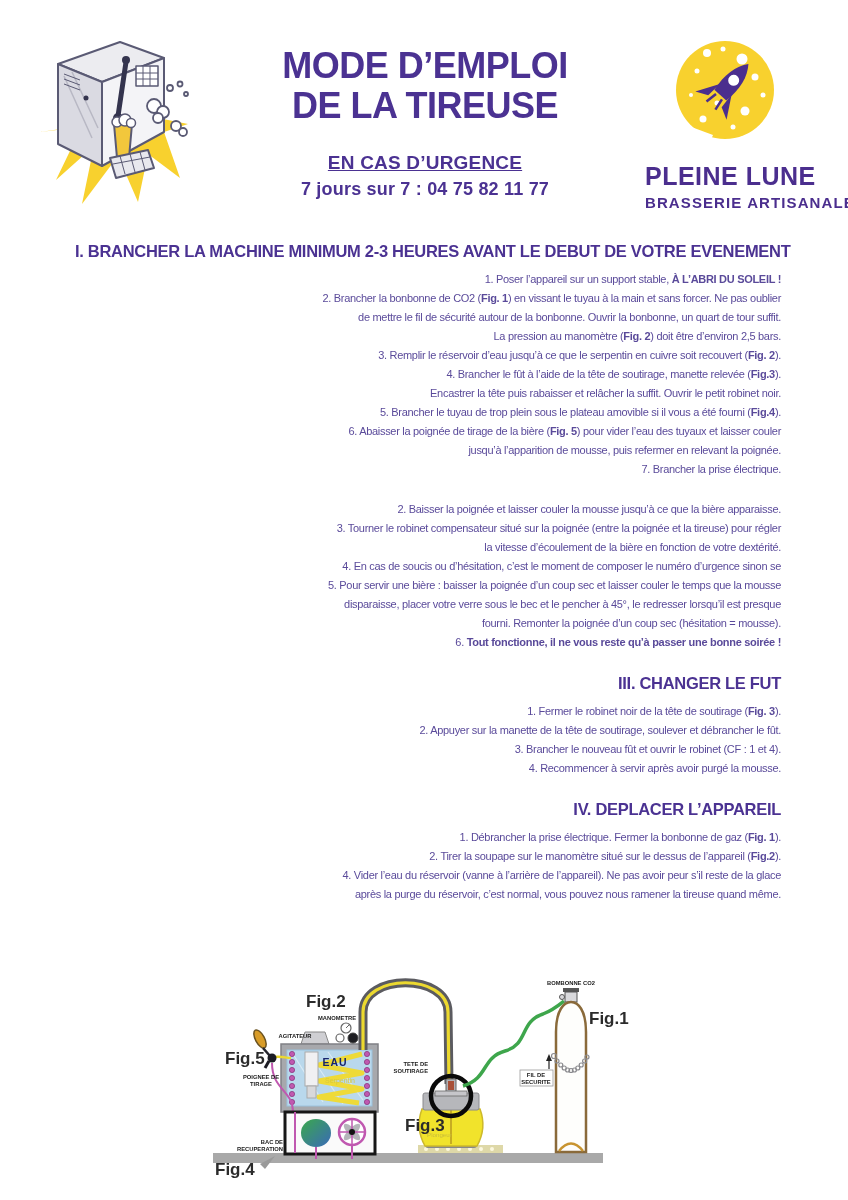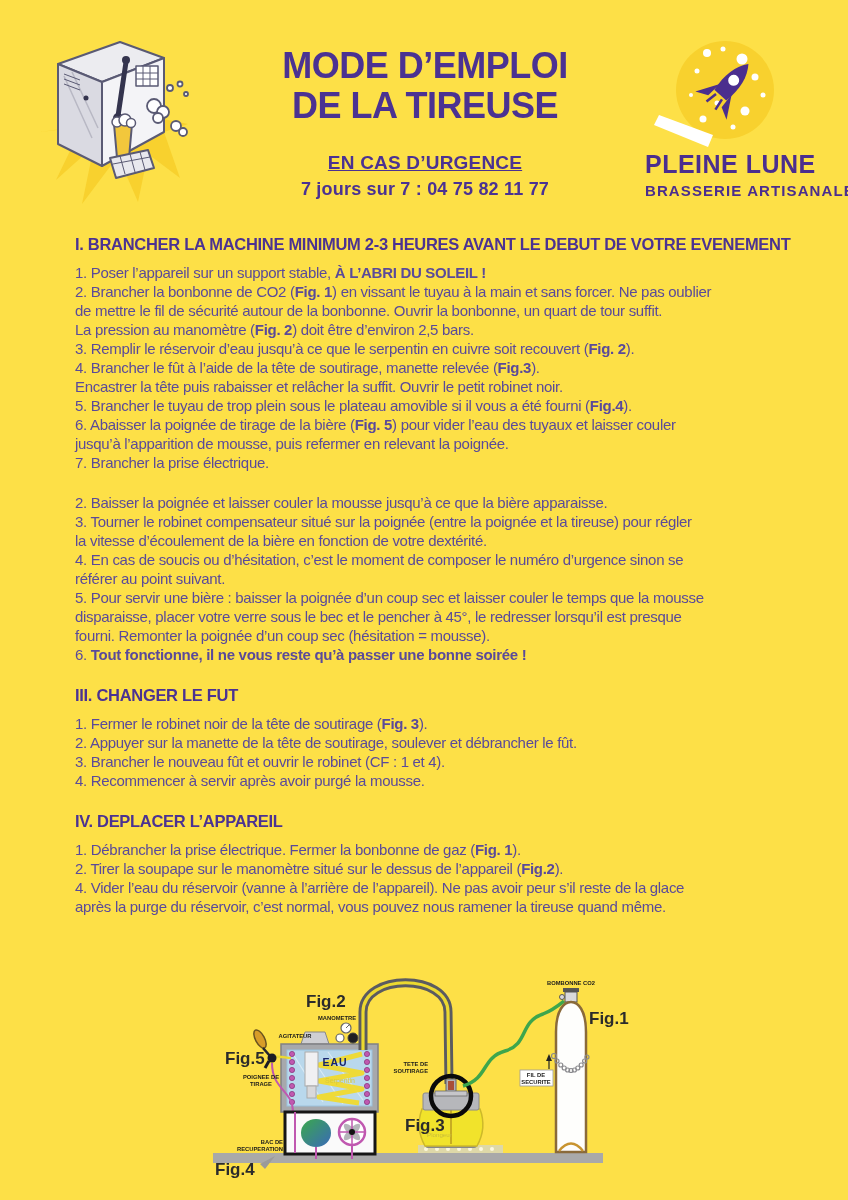--- a/index.html
+++ b/index.html
@@ -1,39 +1,39 @@
 <!DOCTYPE html>
 <html><head>
 <meta charset="utf-8">
 <style>
   html,body{margin:0;padding:0;background:#e9e9e9;}
   .page{
-    position:relative;width:848px;height:1200px;background:#fde047;
+    position:relative;width:848px;height:1200px;background:#ffffff;
     margin:0 auto;overflow:hidden;
     font-family:"Liberation Sans", sans-serif;
   }
   
   .illustration{position:absolute;left:30px;top:28px;width:200px;height:190px;}
   .title-block{position:absolute;left:240px;top:46px;width:370px;text-align:center;color:#4b3292;}
   .title-line{font-size:36px;font-weight:bold;line-height:40px;letter-spacing:-0.5px;}
   .urgence1{margin-top:26px;font-size:19px;font-weight:bold;letter-spacing:0.2px;text-decoration:underline;}
   .urgence2{font-size:18px;font-weight:bold;margin-top:5px;letter-spacing:0.2px;}
   .logo-block{position:absolute;left:645px;top:33px;width:162px;text-align:center;}
   .logo-moon{width:162px;height:116px;display:block;}
-  .logo-name{font-size:25px;font-weight:bold;color:#4b2e8e;letter-spacing:0.5px;margin-top:1px;white-space:nowrap;}
+  .logo-name{font-size:25px;font-weight:bold;color:#4b2e8e;letter-spacing:0.5px;margin-top:13px;white-space:nowrap;}
   .logo-tagline{font-size:15px;font-weight:bold;color:#4b2e8e;letter-spacing:1.1px;margin-top:3px;white-space:nowrap;}
   
   #sections{position:absolute;left:75px;top:230px;width:706px;}
-  .section{margin:4px 0 21px 0;}
+  .section{margin:11px 0 21px 0;text-align:right;}
   .section h2{
     margin:0 0 9px 0;font-size:16.5px;line-height:20px;font-weight:bold;
     color:#4b3292;letter-spacing:-0.3px;white-space:nowrap;
   }
   .line{
-    font-size:15px;line-height:19px;height:19px;color:#5a4a9a;
+    font-size:11px;line-height:19px;height:19px;color:#5a4a9a;
     letter-spacing:-0.3px;white-space:nowrap;
   }
   .line .b{font-weight:bold;}
   
   .diagram{position:absolute;left:213px;top:960px;width:500px;height:240px;}
   .figlabel{font-family:"Liberation Sans",sans-serif;font-size:17px;font-weight:600;fill:#2b2b2b;}
   .smalllabel{font-family:"Liberation Sans",sans-serif;font-size:5.8px;font-weight:bold;fill:#1a1a1a;}
 </style>
 </head>
 <body>
@@ -122,21 +122,20 @@
         <div class="line"><span>5. Brancher le tuyau de trop plein sous le plateau amovible si il vous a été fourni (</span><span class="b">Fig.4</span><span>).</span></div>
         <div class="line"><span>6. Abaisser la poignée de tirage de la bière (</span><span class="b">Fig. 5</span><span>) pour vider l’eau des tuyaux et laisser couler</span></div>
         <div class="line"><span>jusqu’à l’apparition de mousse, puis refermer en relevant la poignée.</span></div>
         <div class="line"><span>7. Brancher la prise électrique.</span></div>
       </div>
       <div class="section">
         <div class="line"><span>2. Baisser la poignée et laisser couler la mousse jusqu’à ce que la bière apparaisse.</span></div>
         <div class="line"><span>3. Tourner le robinet compensateur situé sur la poignée (entre la poignée et la tireuse) pour régler</span></div>
         <div class="line"><span>la vitesse d’écoulement de la bière en fonction de votre dextérité.</span></div>
         <div class="line"><span>4. En cas de soucis ou d’hésitation, c’est le moment de composer le numéro d’urgence sinon se</span></div>
-        <div class="line"><span>référer au point suivant.</span></div>
         <div class="line"><span>5. Pour servir une bière : baisser la poignée d’un coup sec et laisser couler le temps que la mousse</span></div>
         <div class="line"><span>disparaisse, placer votre verre sous le bec et le pencher à 45°, le redresser lorsqu’il est presque</span></div>
         <div class="line"><span>fourni. Remonter la poignée d’un coup sec (hésitation = mousse).</span></div>
         <div class="line"><span>6. </span><span class="b">Tout fonctionne, il ne vous reste qu’à passer une bonne soirée !</span></div>
       </div>
       <div class="section">
         <h2>III. CHANGER LE FUT</h2>
         <div class="line"><span>1. Fermer le robinet noir de la tête de soutirage (</span><span class="b">Fig. 3</span><span>).</span></div>
         <div class="line"><span>2. Appuyer sur la manette de la tête de soutirage, soulever et débrancher le fût.</span></div>
         <div class="line"><span>3. Brancher le nouveau fût et ouvrir le robinet (CF : 1 et 4).</span></div>

